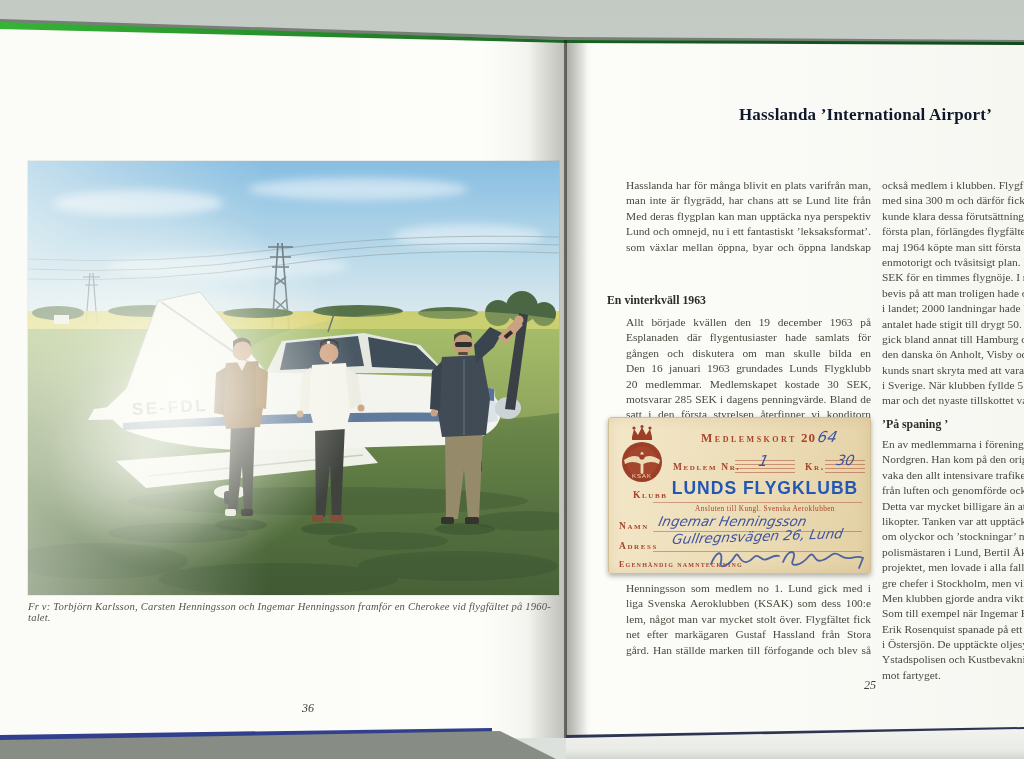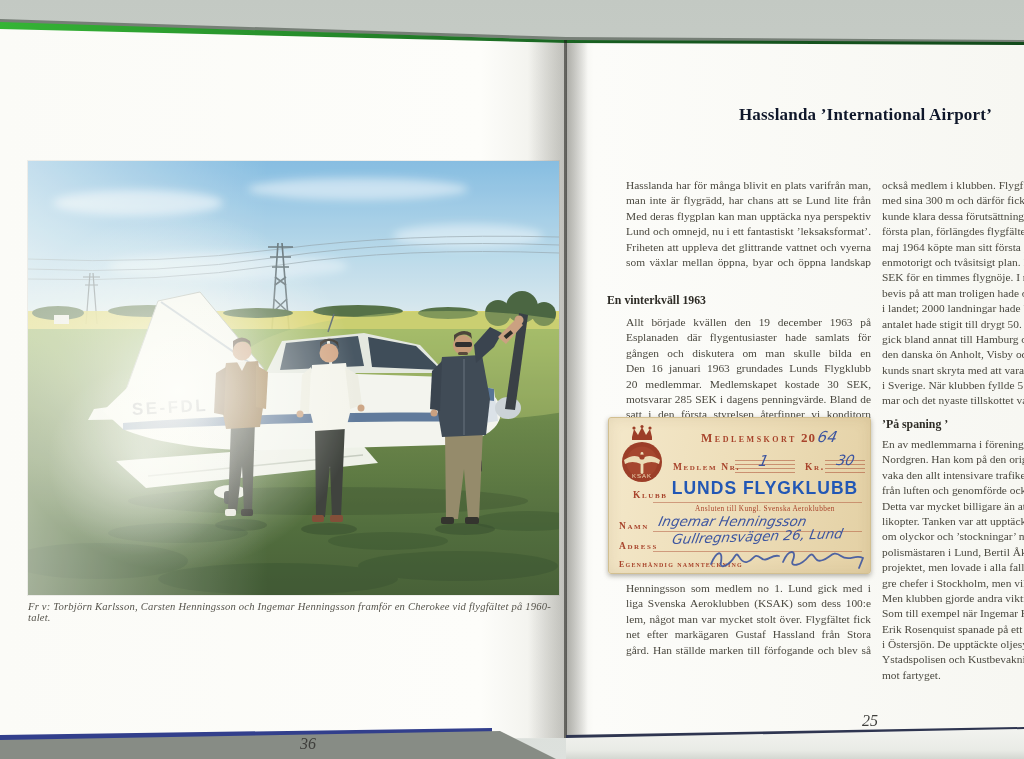--- a/index.html
+++ b/index.html
@@ -9,21 +9,21 @@
   #stage *{box-sizing:border-box;}
   .abs{position:absolute;}
 
   
   .bodytext{font-size:11.4px;line-height:15.4px;color:#4a483f;}
   .tline{height:15.4px;white-space:nowrap;overflow:visible;}
   .just .tline{text-align:justify;text-align-last:justify;white-space:normal;overflow:hidden;margin-left:19px;}
   .subhead{font-size:11.8px;font-weight:bold;color:#2e2c26;}
   .pagetitle{font-size:17px;font-weight:bold;color:#0f172a;letter-spacing:.2px;}
   .caption{font-size:10.6px;font-style:italic;color:#55534b;letter-spacing:.2px;}
-  .pagenum{font-size:16px;font-style:italic;color:#3f3f3c;margin-top:34px;}
+  .pagenum{font-size:12px;font-style:italic;color:#3f3f3c;}
 
   
   .card{left:608px;top:417px;width:263px;height:157px;
         background:linear-gradient(104deg,#f4e8ca,#ecdcb6 55%,#e3d0a4);
         border:1px solid #d2bf90;border-radius:3px;
         box-shadow:0 2px 5px rgba(40,35,20,.35), inset 0 0 14px rgba(120,90,40,.12);}
   .lp{font-family:"Liberation Serif",serif;font-variant:small-caps;font-weight:bold;
       color:#a8442c;letter-spacing:2.5px;}
   .lp-sm{font-size:9.5px;letter-spacing:1.6px;}
   .hw{font-family:"DejaVu Sans",sans-serif;font-style:italic;color:#3d55a0;
@@ -263,21 +263,20 @@
 
   <div class="abs pagenum" style="left:288px;top:701px;width:40px;text-align:center">36</div>
 
   <div class="abs pagetitle" style="left:600px;top:105px;width:392px;text-align:right">Hasslanda ’International Airport’</div>
 
   <div class="abs bodytext just" style="left:607px;top:178px;width:264px">
       <div class="tline">Hasslanda har för många blivit en plats varifrån man, om</div>
       <div class="tline">man inte är flygrädd, har chans att se Lund lite från ovan.</div>
       <div class="tline">Med deras flygplan kan man upptäcka nya perspektiv av</div>
       <div class="tline">Lund och omnejd, nu i ett fantastiskt ’leksaksformat’.</div>
-      <div class="tline">Friheten att uppleva det glittrande vattnet och vyerna</div>
       <div class="tline">som växlar mellan öppna, byar och öppna landskap ger en</div>
     </div>
   <div class="abs bodytext just endleft" style="left:607px;top:178px;width:264px;height:0"></div>
   <div class="abs subhead" style="left:607px;top:293px">En vinterkväll 1963</div>
   <div class="abs bodytext just" style="left:607px;top:315px;width:264px">
       <div class="tline">Allt började kvällen den 19 december 1963 på Konditori</div>
       <div class="tline">Esplanaden där flygentusiaster hade samlats för första</div>
       <div class="tline">gången och diskutera om man skulle bilda en flygklubb.</div>
       <div class="tline">Den 16 januari 1963 grundades Lunds Flygklubb med</div>
       <div class="tline">20 medlemmar. Medlemskapet kostade 30 SEK, vilket</div>

